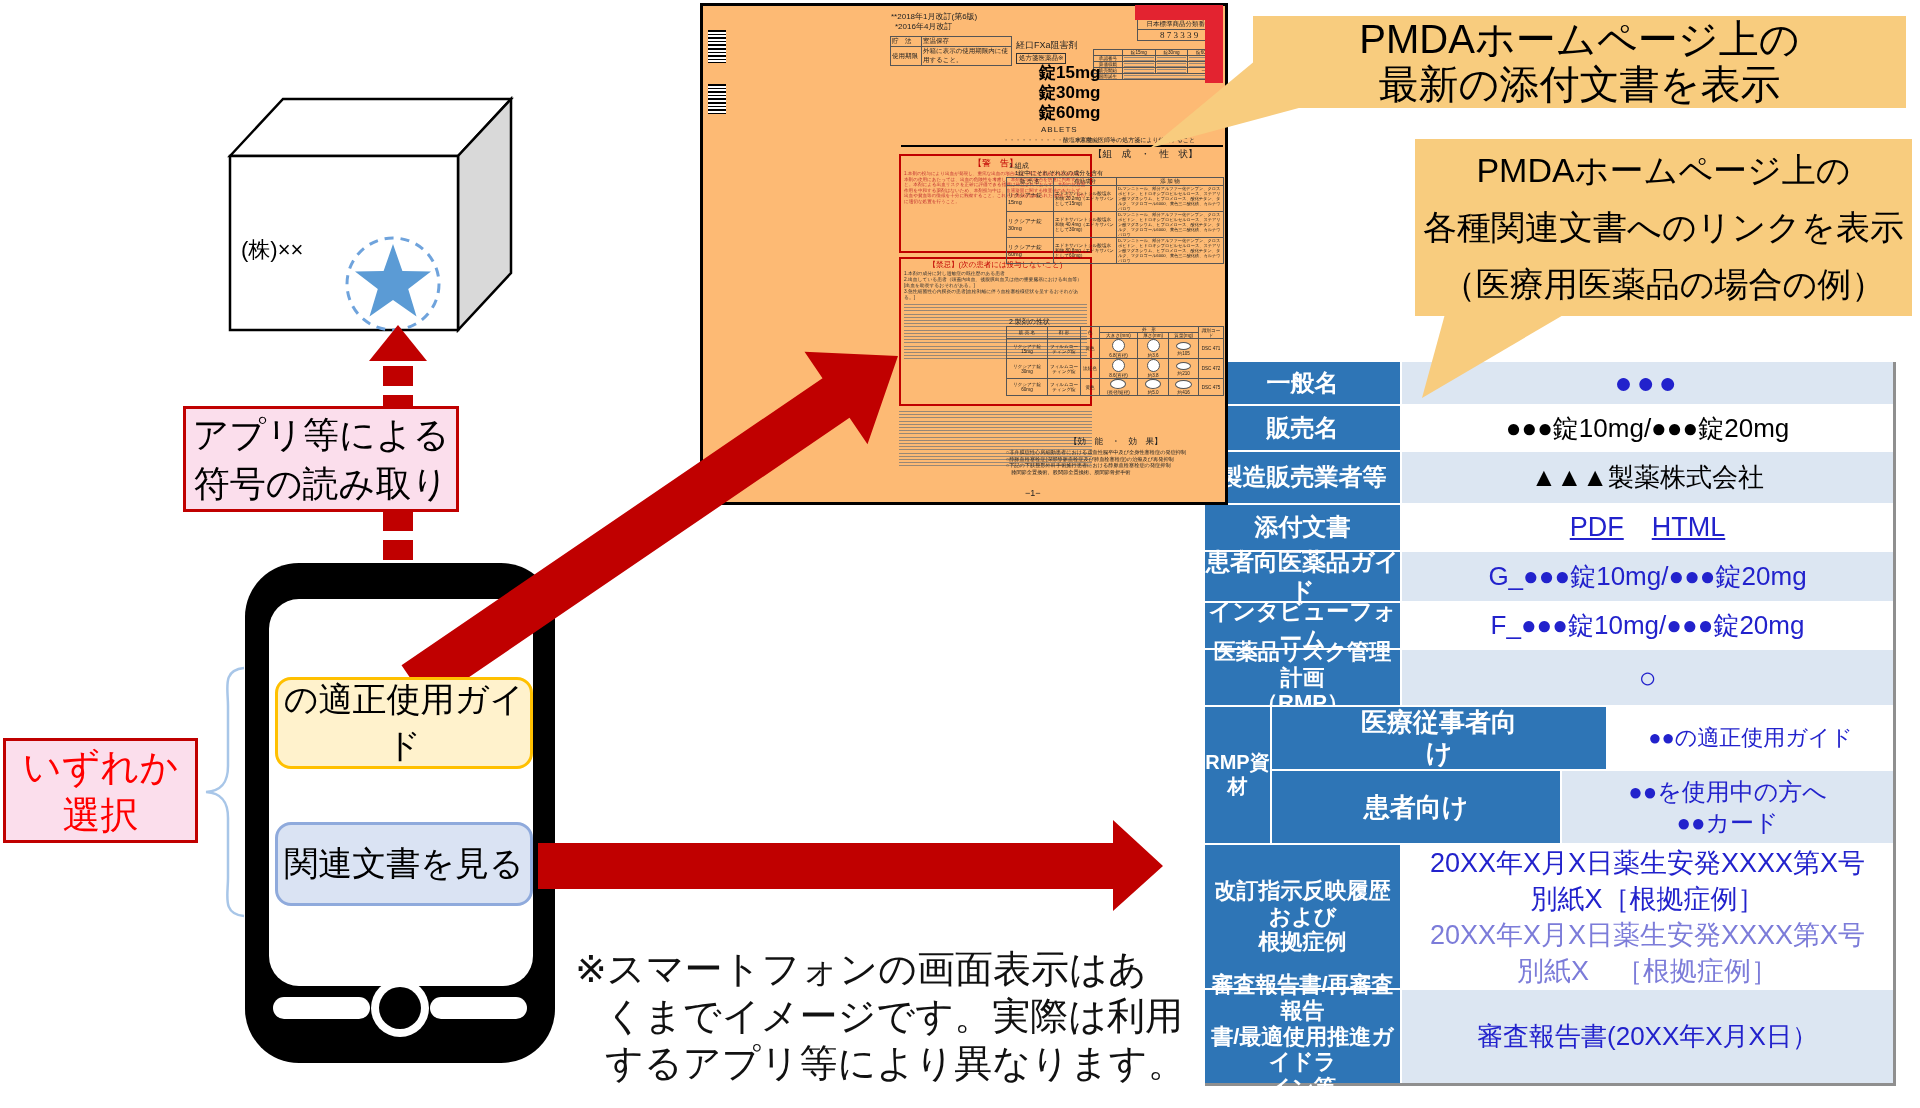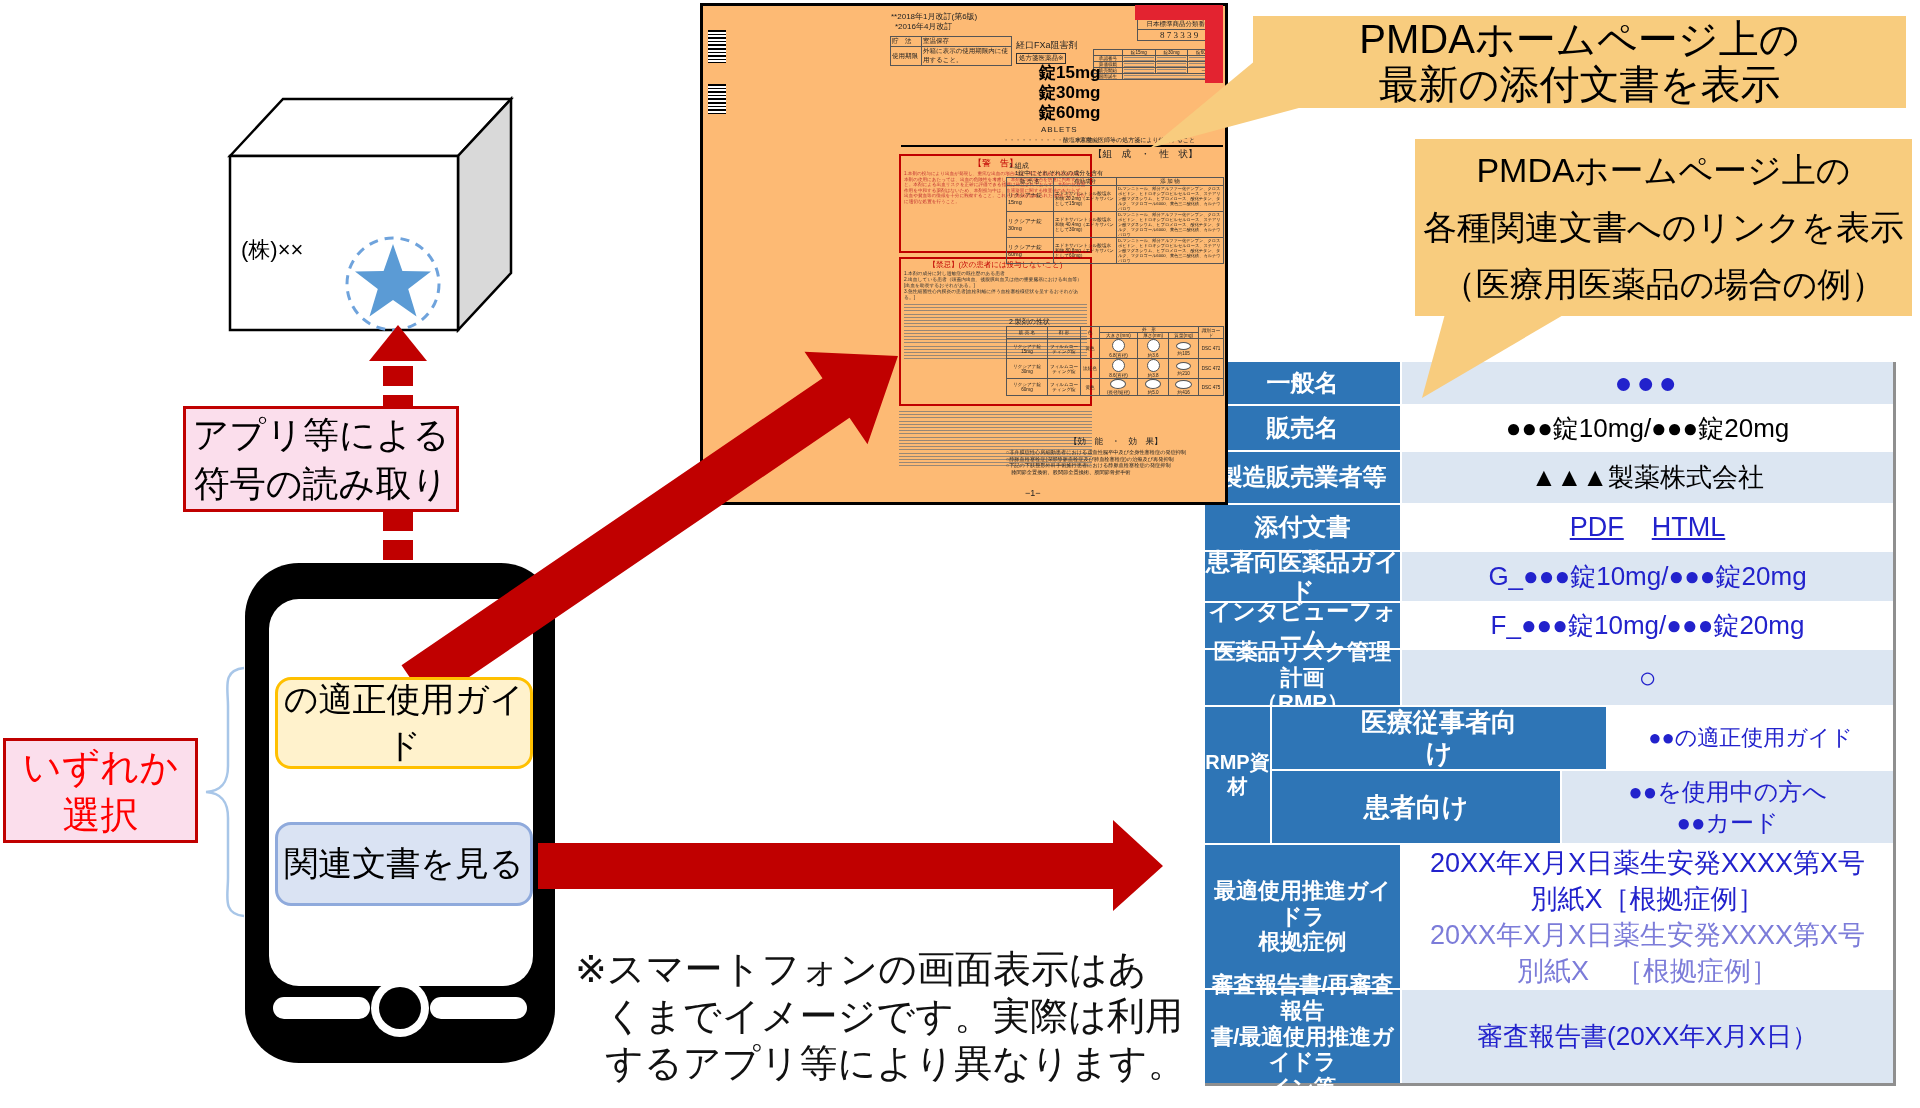--- a/index.html
+++ b/index.html
@@ -147,21 +147,21 @@
               <div>●●を使用中の方へ</div>
               <div>●●カード</div>
             </div>
           </div>
         </div>
       </div>
     </div>
     <div class="prow" style="height:145px;">
       <div class="hc" style="width:197px;font-size:22px;">
         <div>
-            <div>最適使用推進ガイドラ</div>
+            <div>改訂指示反映履歴および</div>
              <div>根拠症例</div>
           </div>
       </div>
       <div class="vc vw" style="font-size:27px;line-height:36px;">
         <div>
           <div class="blue">20XX年X月X日薬生安発XXXX第X号</div>
           <div class="blue">別紙X［根拠症例］</div>
           <div class="purple">20XX年X月X日薬生安発XXXX第X号</div>
           <div class="purple">別紙X　［根拠症例］</div>
         </div>

